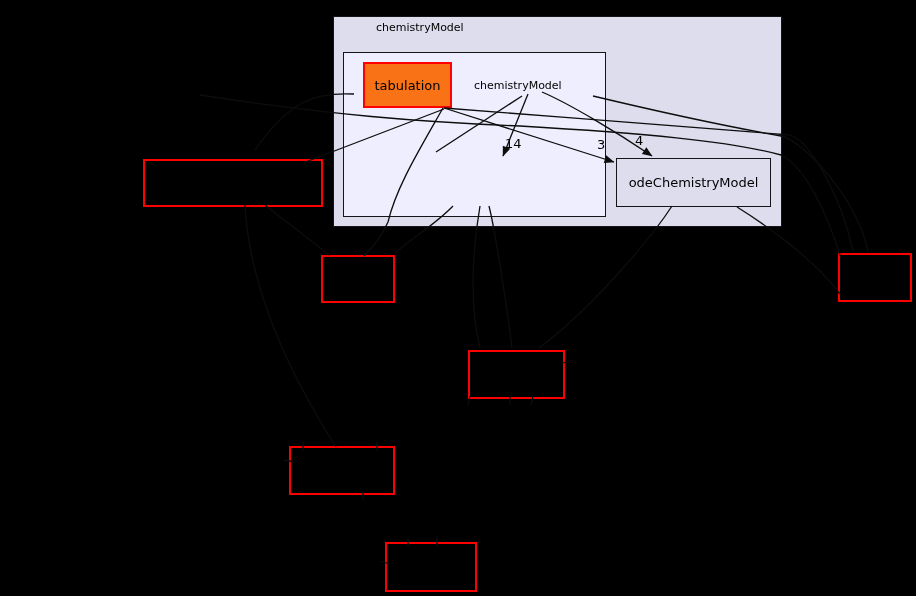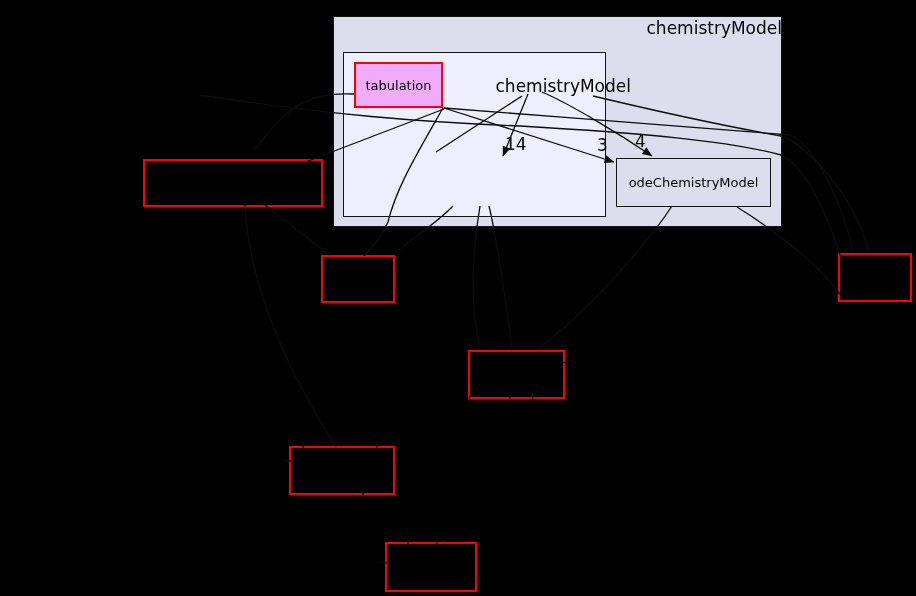--- a/index.html
+++ b/index.html
@@ -15,47 +15,47 @@
   html,body{margin:0;padding:0;background:var(--bg);}
   #canvas{
     position:relative;width:916px;height:596px;background:var(--bg);
     font-family:"DejaVu Sans","Liberation Sans",sans-serif;
     overflow:hidden;
   }
   .cluster{position:absolute;box-sizing:border-box;border:1px solid var(--node-border);}
   .cluster.outer{left:333px;top:16px;width:449px;height:211px;background:var(--outer-fill);z-index:1;}
   .cluster.inner{left:343px;top:52px;width:263px;height:165px;background:var(--inner-fill);z-index:2;}
   .cluster-label{
-    position:absolute;color:var(--text);font-size:17px;line-height:16px;
-    text-align:right;z-index:3;white-space:nowrap;
+    position:absolute;color:var(--text);font-size:11px;line-height:16px;
+    text-align:left;z-index:3;white-space:nowrap;margin-left:43px;
   }
   .cluster-label.outer{left:333px;top:20px;width:449px;}
   .cluster-label.inner{left:431px;top:78px;width:200px;}
   .node{
     position:absolute;box-sizing:border-box;z-index:4;
     display:flex;align-items:center;justify-content:center;
     color:var(--text);font-size:13px;white-space:nowrap;
   }
-  .node.red{border:2px solid var(--red);background:#f0abfc;}
+  .node.red{border:2px solid var(--red);background:#f97316;margin-left:9px;}
   .node.plain{border:1px solid var(--node-border);background:var(--plain-node-fill);align-items:center;}
   .node.empty{border:2px solid var(--red);background:var(--bg);}
   #n-tabulation{left:354px;top:62px;width:89px;height:46px;}
   #n-reduction{left:447px;top:158px;width:82px;height:48px;}
   #n-ode{left:616px;top:158px;width:155px;height:49px;}
   #e-left{left:143px;top:159px;width:180px;height:48px;}
   #e-midleft{left:321px;top:255px;width:74px;height:48px;}
   #e-center{left:468px;top:350px;width:97px;height:49px;}
   #e-lowleft{left:289px;top:446px;width:106px;height:49px;}
   #e-bottom{left:385px;top:542px;width:92px;height:50px;}
   #e-right{left:838px;top:253px;width:74px;height:49px;}
   #edges{position:absolute;left:0;top:0;z-index:6;pointer-events:none;}
   #edges path{stroke:var(--edge);stroke-width:1.3;fill:none;}
   #edges .arrowhead{fill:var(--edge);stroke:none;}
   .edge-count{
-    position:absolute;z-index:7;color:var(--text);font-size:17px;line-height:14px;
+    position:absolute;z-index:7;color:var(--text);font-size:13px;line-height:14px;
     white-space:nowrap;
   }
   #lbl-14{left:505px;top:137px;}
   #lbl-3{left:597px;top:138px;}
   #lbl-4{left:635px;top:134px;}
 </style>
 </head>
 <body>
 
 <div id="canvas">

